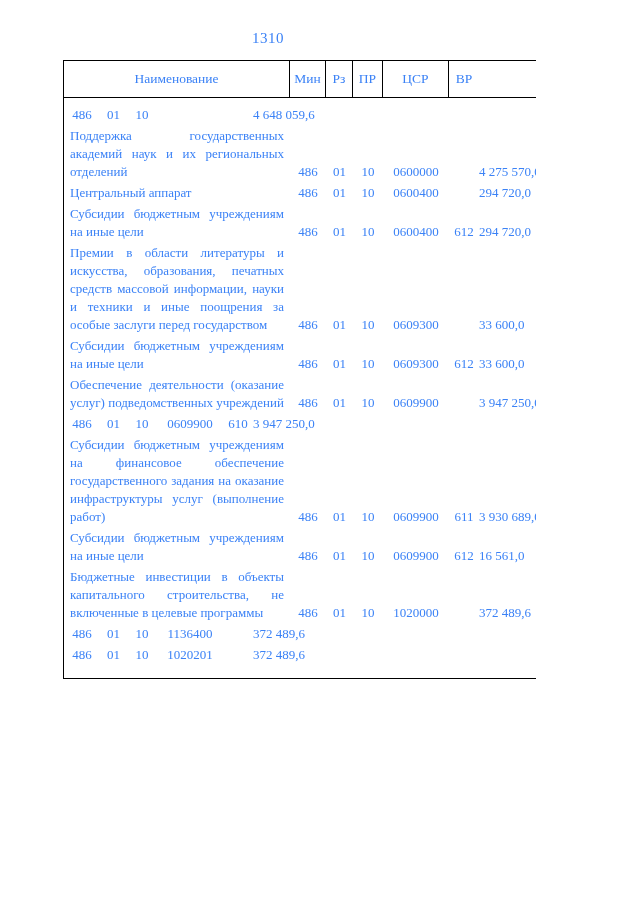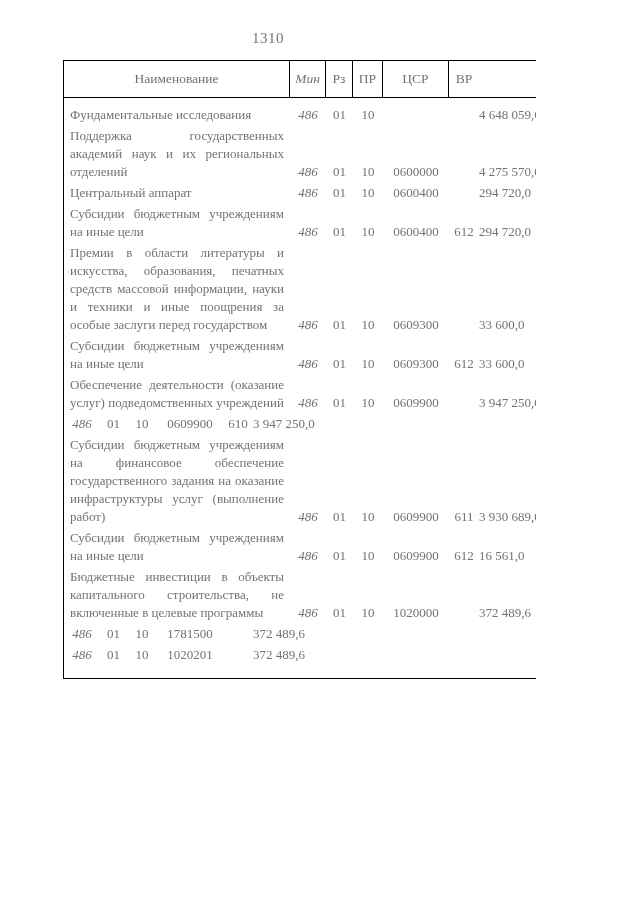--- a/index.html
+++ b/index.html
@@ -2,21 +2,21 @@
 <html><head>
 <meta charset="utf-8">
 <style>
   * { margin: 0; padding: 0; box-sizing: border-box; }
   html, body { background: #ffffff; }
   .page {
     position: relative;
     width: 536px;
     height: 905px;
     background: #ffffff;
-    color: #737373;
+    color: #3b82f6;
     font-family: "Liberation Serif", "DejaVu Serif", serif;
     overflow: hidden;
   }
   .page-number {
     text-align: center;
     padding-top: 30px;
     font-size: 15px;
     letter-spacing: 0.5px;
   }
   .budget-table {
@@ -34,21 +34,21 @@
     align-items: center;
     justify-content: center;
     text-align: center;
     min-height: 36px;
     font-size: 13.5px;
     border-right: 1px solid #000000;
     padding: 2px 1px;
   }
   .thead .hc:last-child { border-right: none; }
   .col-name  { width: 226px; }
-  .col-min   { width: 36px; font-style: italic; }
+  .col-min   { width: 36px; }
   .col-rz    { width: 27px; }
   .col-pr    { width: 30px; }
   .col-csr   { width: 66px; }
   .col-vr    { width: 30px; }
   .col-summa { width: 116px; flex: 1; }
   .tbody { padding: 5px 0 14px 0; }
   .trow {
     display: flex;
     align-items: flex-end;
     padding-top: 3px;
@@ -80,21 +80,20 @@
       <div class="hc col-min">Мин</div>
       <div class="hc col-rz">Рз</div>
       <div class="hc col-pr">ПР</div>
       <div class="hc col-csr">ЦСР</div>
       <div class="hc col-vr">ВР</div>
     </div>
 
     <div class="tbody">
 
       <div class="trow">
-        <div class="c col-name">Фундаментальные исследования</div>
         <div class="c col-min">486</div>
         <div class="c col-rz">01</div>
         <div class="c col-pr">10</div>
         <div class="c col-csr"></div>
         <div class="c col-vr"></div>
         <div class="c col-summa">4 648 059,6</div>
       </div>
 
       <div class="trow">
         <div class="c col-name">Поддержка государственных академий наук и их региональных отделений</div>
@@ -192,21 +191,21 @@
         <div class="c col-pr">10</div>
         <div class="c col-csr">1020000</div>
         <div class="c col-vr"></div>
         <div class="c col-summa">372 489,6</div>
       </div>
 
       <div class="trow">
         <div class="c col-min">486</div>
         <div class="c col-rz">01</div>
         <div class="c col-pr">10</div>
-        <div class="c col-csr">1781500</div>
+        <div class="c col-csr">1136400</div>
         <div class="c col-vr"></div>
         <div class="c col-summa">372 489,6</div>
       </div>
 
       <div class="trow">
         <div class="c col-min">486</div>
         <div class="c col-rz">01</div>
         <div class="c col-pr">10</div>
         <div class="c col-csr">1020201</div>
         <div class="c col-vr"></div>

